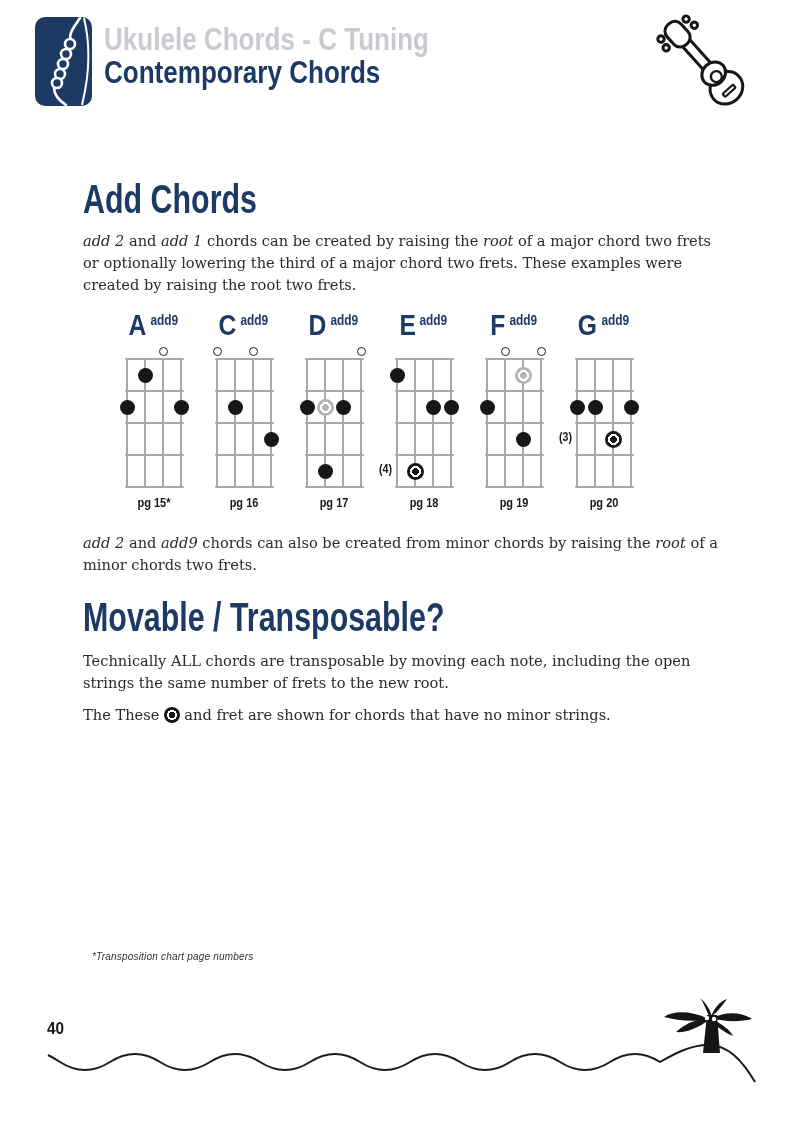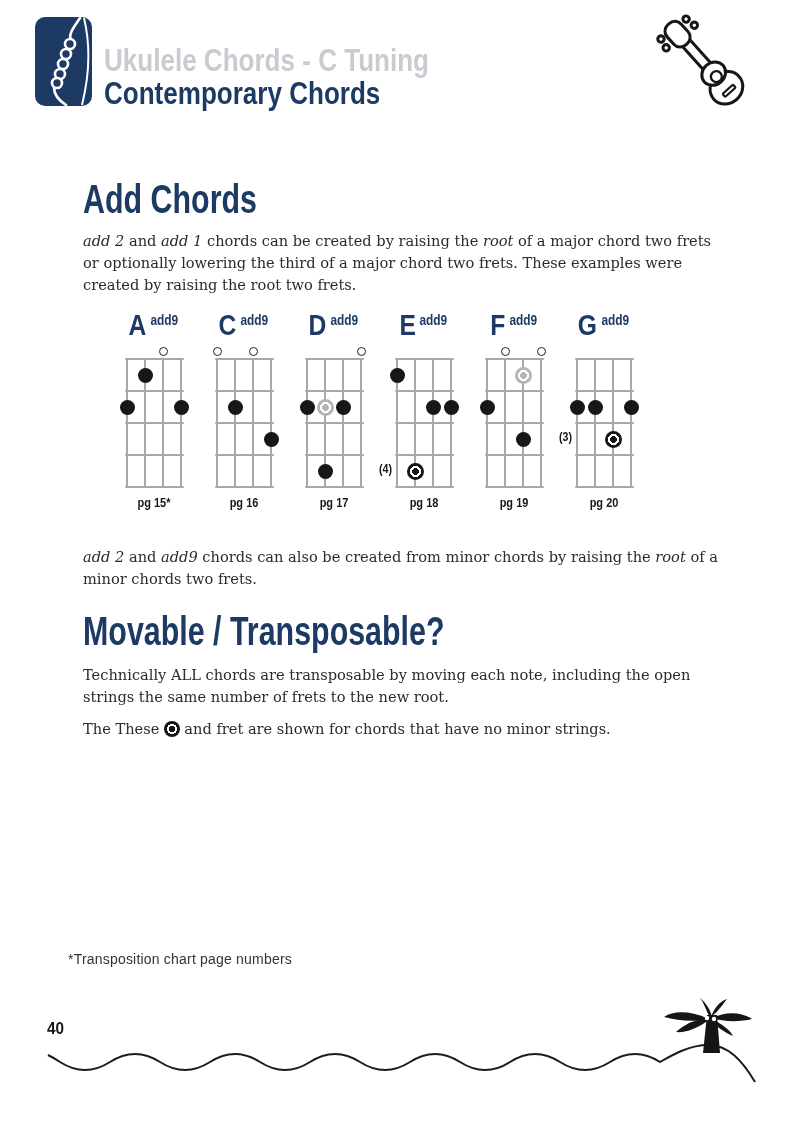--- a/index.html
+++ b/index.html
@@ -1,21 +1,21 @@
 <!DOCTYPE html>
 <html style="--navy: #1d3a64; --titlegray: #c8cbd0; --grid: #a8a8a8; --ink: #171717; --graydot: #b5b5b5;"><head>
 <meta charset="utf-8">
 <style>
   html,body{margin:0;padding:0;}
   body{width:794px;height:1123px;background:#fff;font-family:"Liberation Sans",sans-serif;}
   .page{position:relative;width:794px;height:1123px;overflow:hidden;background:#fff;}
 
   
   .logo{position:absolute;left:35px;top:17px;}
-  .header-titles{position:absolute;left:104px;top:44px;}
+  .header-titles{position:absolute;left:104px;top:23px;}
   .ht1{font-size:31px;line-height:33px;font-weight:bold;color:var(--titlegray);display:inline-block;transform:scaleX(0.84);transform-origin:left center;white-space:nowrap;}
   .ht2{font-size:31px;line-height:33px;font-weight:bold;color:var(--navy);display:inline-block;transform:scaleX(0.84);transform-origin:left center;white-space:nowrap;}
   .uke-icon{position:absolute;left:640px;top:8px;overflow:visible;}
 
   
   .content{position:absolute;left:83px;top:178px;width:650px;}
   .section-h{font-size:40px;line-height:42px;font-weight:bold;color:var(--navy);margin:0 0 10px 0;display:block;transform:scaleX(0.76);transform-origin:left center;white-space:nowrap;}
   .serif{font-family:"DejaVu Serif",serif;font-size:14.6px;line-height:22px;color:#2b2b2b;margin:0;width:648px;}
 
   
@@ -29,28 +29,28 @@
   .fretboard{position:relative;width:54px;height:128px;margin:0 auto;}
   .fret-line{position:absolute;left:-2.5px;width:59px;height:2.2px;background:var(--grid);border-radius:3px;}
   .string-line{position:absolute;top:0;width:2.2px;height:128px;background:var(--grid);border-radius:2px;}
   .dot{position:absolute;border-radius:50%;}
   .dot.black{width:15px;height:15px;background:var(--ink);}
   .dot.root{width:17px;height:17px;background:radial-gradient(circle,var(--ink) 0 3.2px,#fff 3.2px 5.4px,var(--ink) 5.4px 8.5px);}
   .dot.gray-root{width:17px;height:17px;background:radial-gradient(circle,var(--graydot) 0 3.2px,#fff 3.2px 5.4px,var(--graydot) 5.4px 8.5px);}
   .fret-label{position:absolute;right:calc(100% + 5px);width:28px;text-align:right;font-weight:bold;font-size:12.5px;color:var(--ink);transform:scaleX(0.85);transform-origin:right center;white-space:nowrap;}
   .pg-label{margin-top:9px;font-weight:bold;font-size:12.5px;color:var(--ink);transform:scaleX(0.88);}
 
-  .p2{margin-top:36px;}
+  .p2{margin-top:22px;}
   .h2{margin-top:20px;}
   .p3{margin-top:12px;}
   .p4{margin-top:10px;}
   .root-sym{display:inline-block;width:16px;height:16px;border-radius:50%;vertical-align:-3px;margin:0 4px 0 5px;background:radial-gradient(circle,var(--ink) 0 3px,#fff 3px 5px,var(--ink) 5px 8px);}
 
   
-  .footnote{position:absolute;left:68px;top:951px;font-size:14px;color:#333;letter-spacing:0.2px;}
+  .footnote{position:absolute;left:92px;top:951px;font-style:italic;font-size:10px;color:#333;letter-spacing:0.2px;}
   .pagenum{position:absolute;left:47px;top:1019px;font-size:17px;font-weight:bold;color:#171717;transform:scaleX(0.9);transform-origin:left center;}
   .shore{position:absolute;left:40px;top:1002px;overflow:visible;}
 </style>
 </head>
 <body>
 
 <div class="page">
 
   <svg class="logo" width="57" height="89" viewBox="0 0 57 89">
     <rect x="0" y="0" width="57" height="89" rx="10" fill="#1d3a64"></rect>

